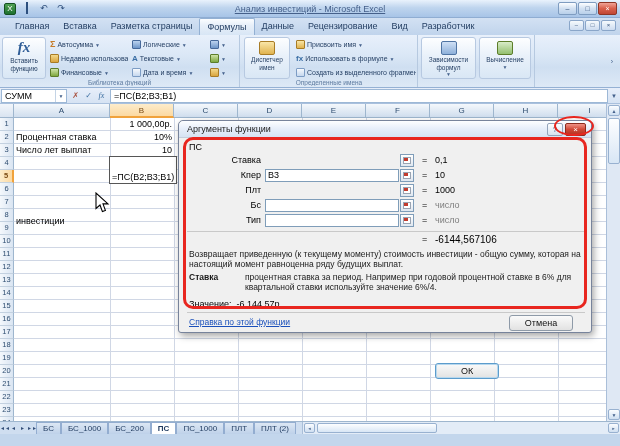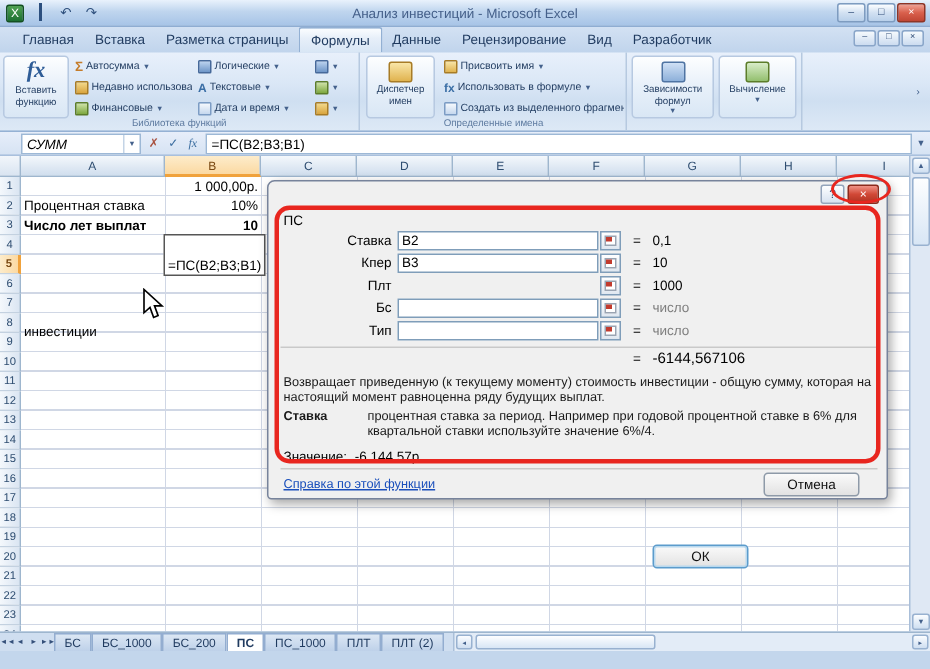--- a/index.html
+++ b/index.html
@@ -11,21 +11,21 @@
   .titlebar { position:absolute; left:0; top:0; width:620px; height:18px;
     background:linear-gradient(#e9f2fc,#bfd5ee 45%,#a7c4e7);
     border-bottom:1px solid #8fadd2; }
   .app-icon { position:absolute; left:4px; top:3px; width:12px; height:12px;
     background:linear-gradient(#4fa153,#1d7030); border-radius:2px; border:1px solid #145022;
     color:#fff; font-size:8px; line-height:10px; text-align:center; }
   .qat { position:absolute; left:20px; top:2px; display:flex; gap:3px; }
   .qat-btn { width:14px; height:13px; font-size:9px; line-height:13px; text-align:center; color:#2e4f7c; }
   .disk { width:8px; height:8px; margin:2px auto; background:linear-gradient(#7fa8d8,#3c6ca8); border:1px solid #2c4f7e; }
   .title-text { position:absolute; left:80px; right:80px; top:0; height:18px; line-height:18px;
-    text-align:center; font-size:9px; color:#45608a; white-space:nowrap; overflow:hidden; }
+    text-align:center; font-size:9px; color:#45608a; white-space:nowrap; overflow:hidden;text-decoration:underline; }
   .winbtns { position:absolute; right:3px; top:2px; display:flex; gap:1px; }
   .winbtn { width:19px; height:13px; border:1px solid #7e9cc0; border-radius:2px;
     background:linear-gradient(#fdfeff,#d2e1f2 50%,#b9d0ea);
     font-size:7px; line-height:11px; text-align:center; color:#2f4d77; }
   .winbtn.close { background:linear-gradient(#f0a396,#d9604c 50%,#c04634); color:#fff; border-color:#8e3526; }
 
   
   .tabrow { position:absolute; left:0; top:18px; width:620px; height:17px;
     background:linear-gradient(#d3e1f3,#c0d4ec); display:flex; padding-left:8px; }
   .rtab { height:17px; line-height:17px; padding:0 7px; font-size:9px; color:#1f3a5f; white-space:nowrap; }
@@ -65,22 +65,22 @@
   .c-calc { background:linear-gradient(#d8ecc8,#93bf6e); border:1px solid #5c7d2a; }
   .iconbtn { position:absolute; width:24px; height:13px; display:flex; align-items:center;
     justify-content:center; gap:2px; border:1px solid transparent; }
   .ribbon-more { position:absolute; right:2px; top:20px; width:12px; height:14px;
     font-size:7px; color:#44618c; text-align:center; line-height:14px; }
 
   
   .fbar { position:absolute; left:0; top:88px; width:620px; height:16px;
     background:linear-gradient(#e7eefa,#d6e3f3); border-bottom:1px solid #a9c0dd;
     display:flex; align-items:center; }
-  .namebox { margin-left:14px; width:80px; height:14px; background:#fff;
-    border:1px solid #9db8d6; font-size:9px; line-height:12px; padding-left:3px; position:relative;font-style:italic; }
+  .namebox { margin-left:1px; width:66px; height:14px; background:#fff;
+    border:1px solid #9db8d6; font-size:9px; line-height:12px; padding-left:3px; position:relative; }
   .nb-arrow { position:absolute; right:0; top:0; width:11px; height:12px; border-left:1px solid #c4d4e6;
     font-size:5px; text-align:center; line-height:12px; color:#44618c; }
   .fbtns { display:flex; margin:0 2px; }
   .fbtn { width:13px; height:13px; text-align:center; font-size:8px; line-height:13px; }
   .fbtn.cancel { color:#a8503e; }
   .fbtn.enter { color:#3c6ea0; }
   .fbtn.insfn { font-family:"Liberation Serif",serif; font-style:italic; color:#3c6ea0; }
   .ffield { flex:1; height:14px; background:#fff; border:1px solid #9db8d6;
     font-size:9px; line-height:12px; padding-left:3px; }
   .f-expand { width:12px; text-align:center; font-size:6px; color:#44618c; }
@@ -103,21 +103,21 @@
     color:#7a4a14; font-weight:bold; }
   .hlines { position:absolute; left:14px; top:14px; width:592px; height:303px;
     background:repeating-linear-gradient(to bottom, transparent 0 12px, #d0d7e5 12px 13px); }
   .vlines { position:absolute; left:110px; top:14px; width:496px; height:303px;
     background:repeating-linear-gradient(to right, #d0d7e5 0 1px, transparent 1px 64px); }
   .cell { position:absolute; height:13px; line-height:13px; font-size:9px;
     white-space:nowrap; overflow:hidden; padding:0 2px; }
   .cA { left:14px; width:96px; }
   .cB { left:110px; width:64px; }
   .num { text-align:right; }
-  .r1 { top:14px; } .r2 { top:27px; } .r3 { top:40px;font-weight:bold; } .r4 { top:53px; } .r5 { top:66px;margin-top:45px; }
+  .r1 { top:14px; } .r2 { top:27px; } .r3 { top:40px; } .r4 { top:53px; } .r5 { top:66px;margin-top:45px; }
   .editbox { position:absolute; left:109px; top:52px; width:68px; height:28px;
     background:#fff; border:1px solid #565656; }
   .editformula { position:absolute; left:2px; bottom:1px; font-size:9px; white-space:nowrap; }
   .vscroll { position:absolute; right:0; top:0; width:14px; height:317px;
     background:#dfe8f4; border-left:1px solid #aabfd9; }
   .vs-btn { position:absolute; left:1px; width:12px; height:11px; border:1px solid #98b1d0; border-radius:2px;
     background:linear-gradient(#fbfdff,#cfdff1); font-size:5px; text-align:center; line-height:10px; color:#44618c; }
   .vs-thumb { position:absolute; left:1px; top:14px; width:12px; height:46px; border:1px solid #98b1d0;
     border-radius:2px; background:linear-gradient(#fdfeff,#d8e6f5); }
 
@@ -395,30 +395,32 @@
     </div>
 
     <div class="vscroll">
       <span class="vs-btn" style="top:1px;">▲</span>
       <span class="vs-thumb"></span>
       <span class="vs-btn" style="bottom:1px;">▼</span>
     </div>
   </div>
 
   <div class="dialog">
+    <div class="dlg-title">
+      <span>Аргументы функции</span>
+    </div>
     <div class="dlg-btns">
       <span class="dlg-help">?</span>
       <span class="dlg-close">×</span>
     </div>
     <div class="fn-name">ПС</div>
 
     <div class="fa-rows">
       <div class="fa-row">
         <span class="fa-label">Ставка</span>
-        <span class="fa-input">B2</span>
         <span class="fa-range">
             <span class="rs-icon"></span>
           </span>
         <span class="fa-eq">=</span>
         <span class="fa-result">0,1</span>
       </div>
       <div class="fa-row">
         <span class="fa-label">Кпер</span>
         <span class="fa-input">B3</span>
         <span class="fa-range">

